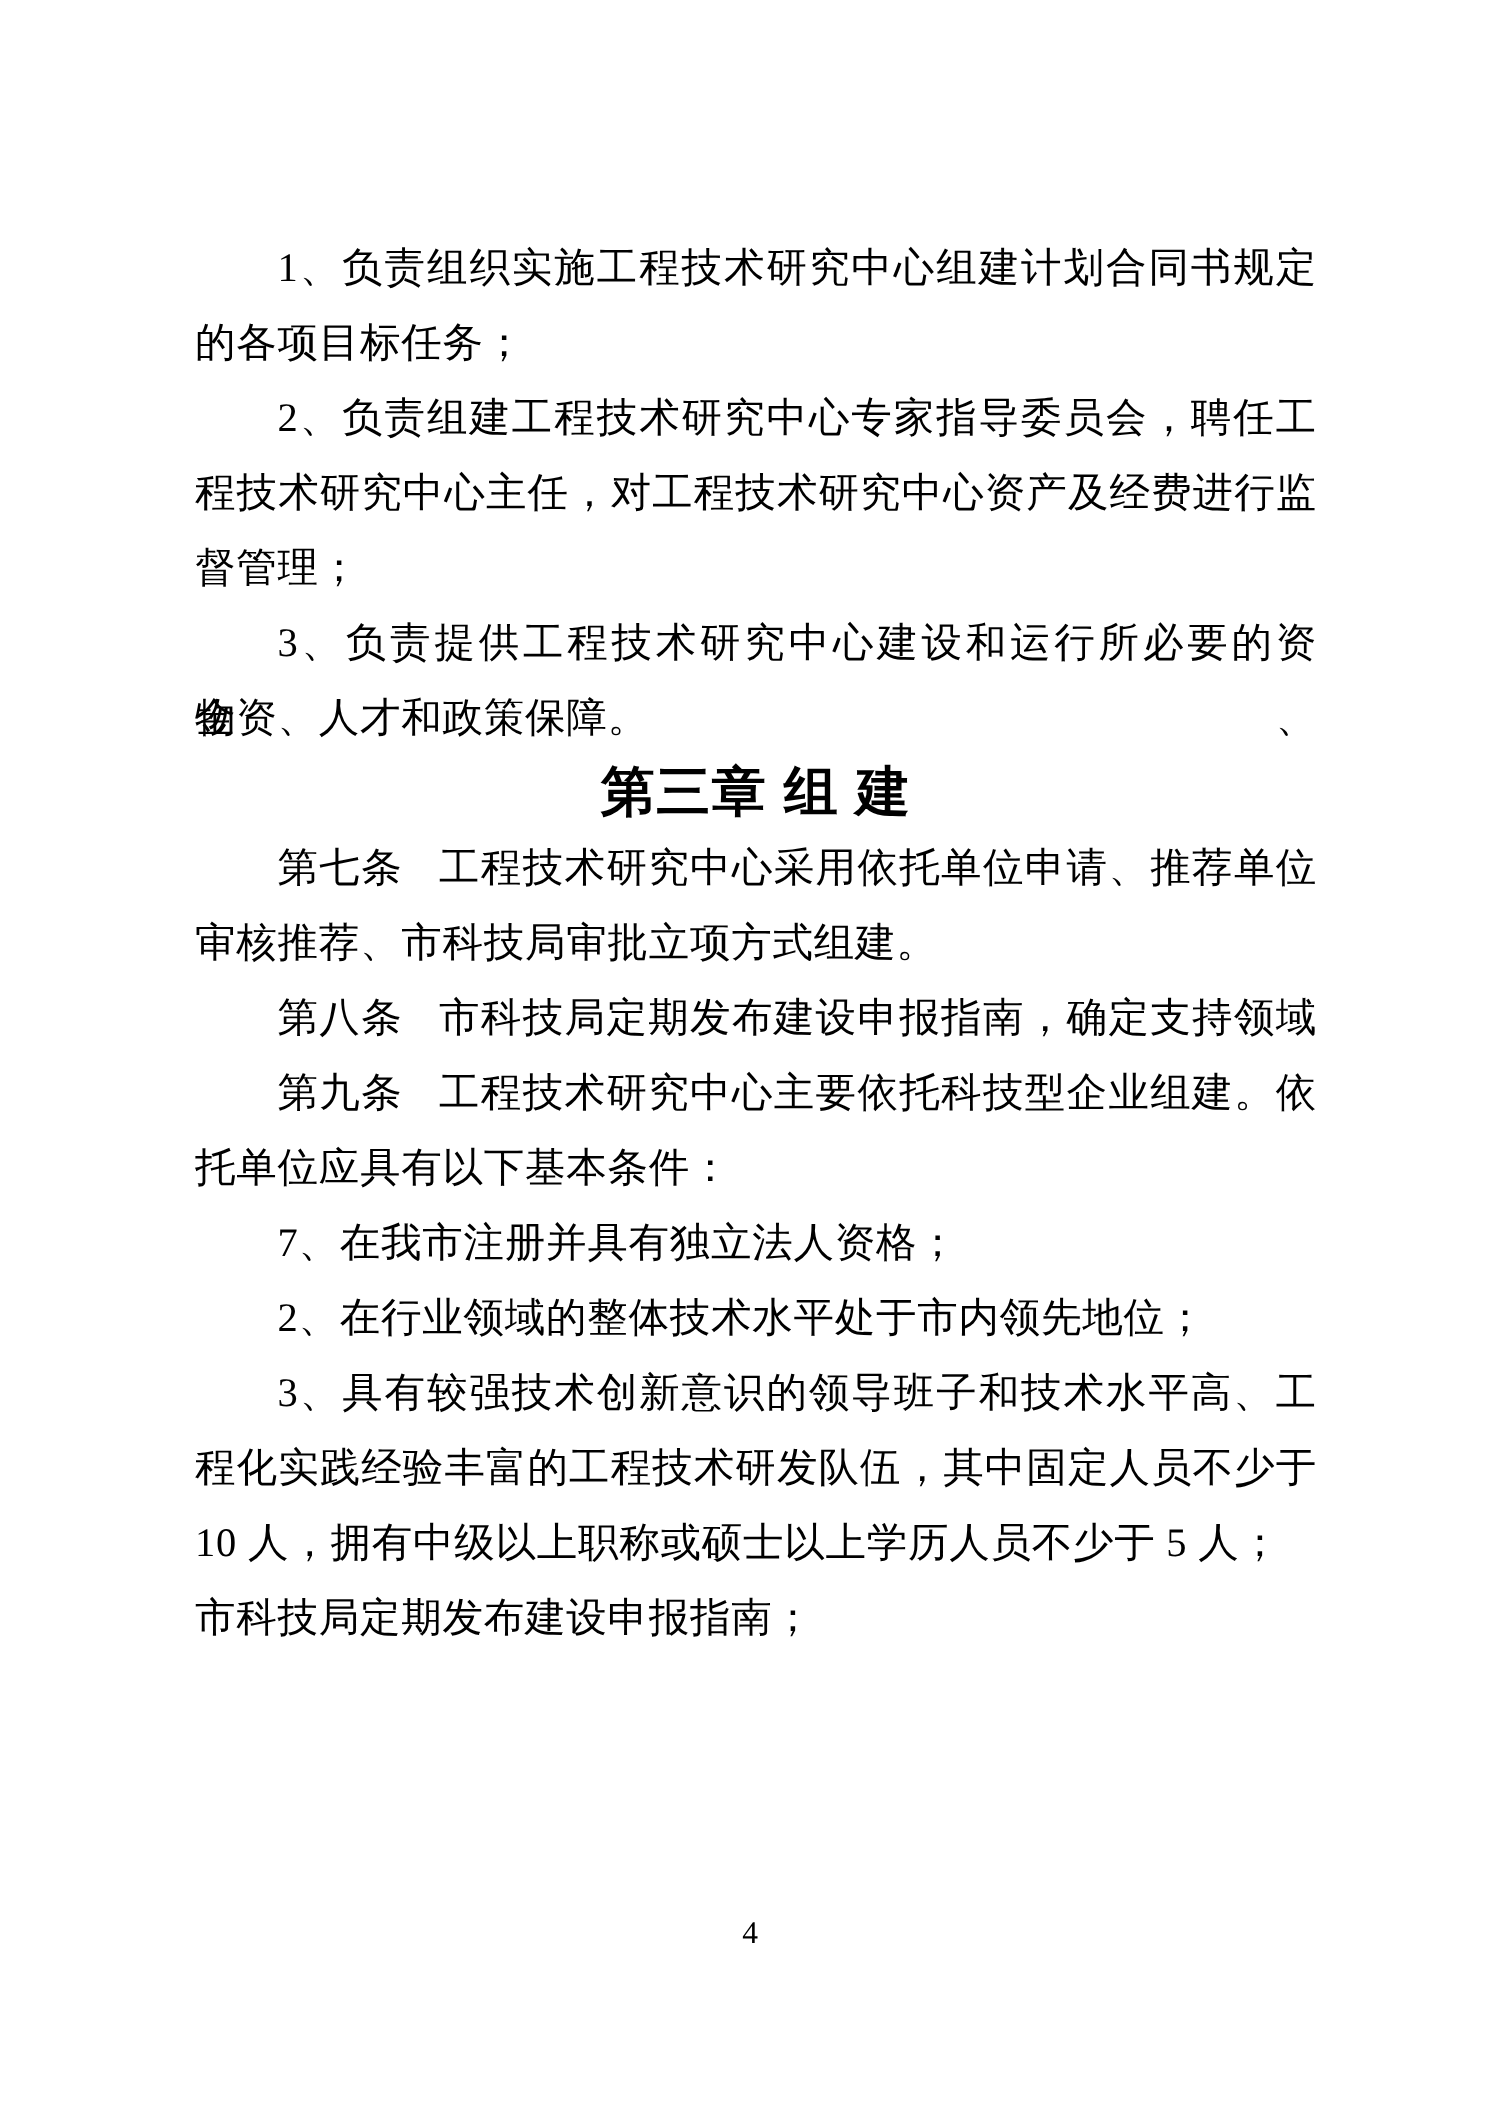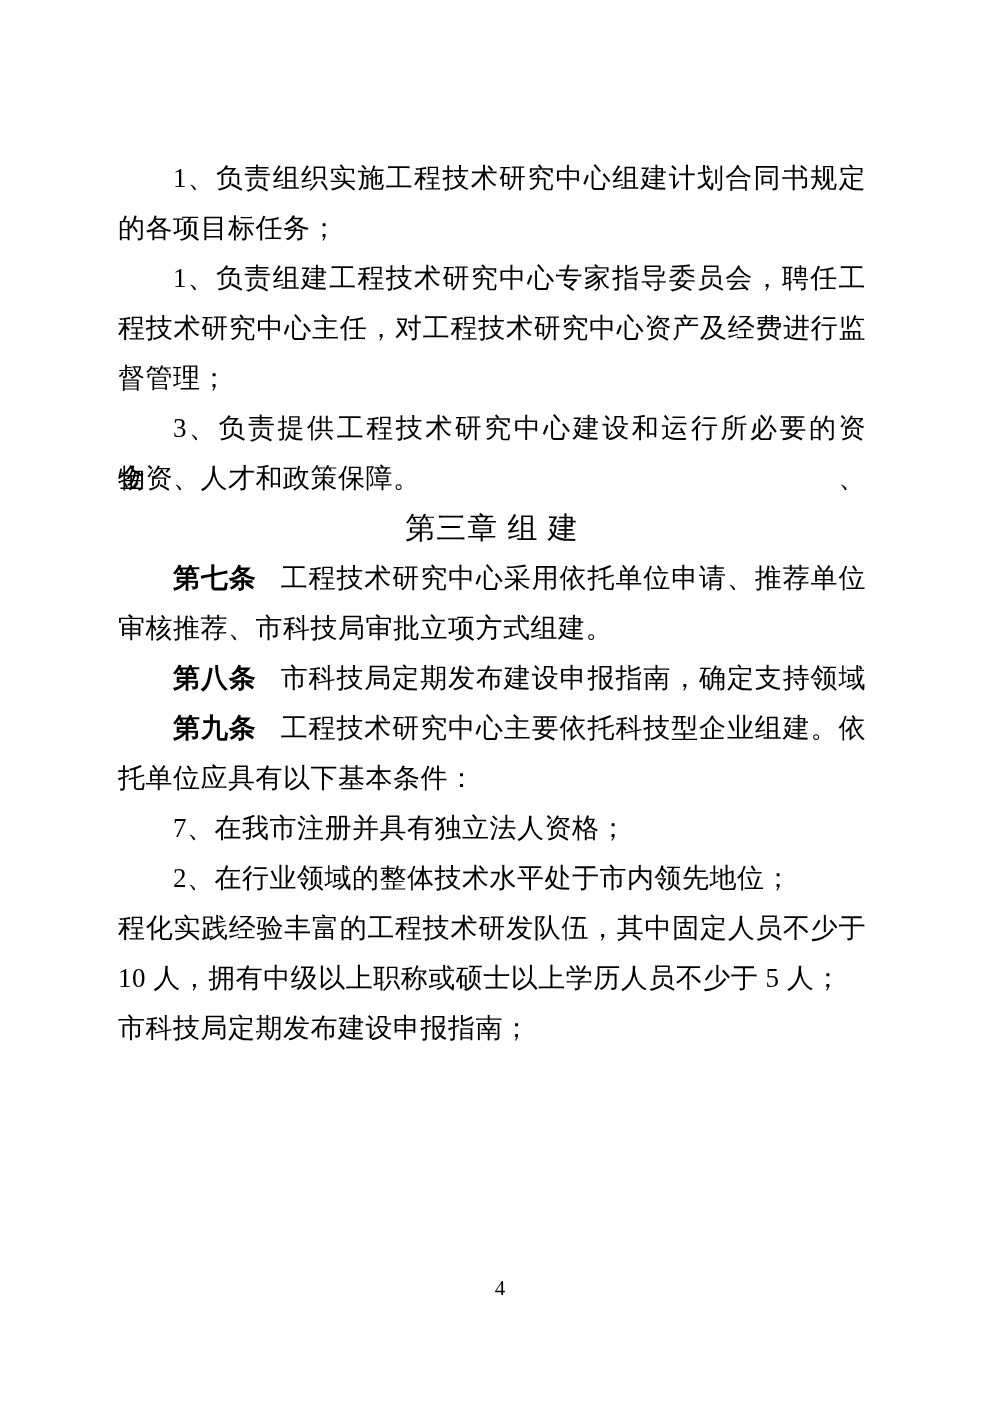--- a/index.html
+++ b/index.html
@@ -11,21 +11,21 @@
     position: relative;
     width: 1000px;
     height: 1414px;
     background: #ffffff;
     overflow: hidden;
     font-family: "Liberation Serif", "DejaVu Serif", serif;
     color: #000000;
   }
   .content {
     position: absolute;
-    left: 118px;
+    left: 130px;
     top: 153px;
     width: 748px;
   }
   .line {
     height: 50px;
     line-height: 50px;
     font-size: 27px;
     letter-spacing: 0.5px;
     white-space: nowrap;
     text-align: justify;
@@ -33,30 +33,30 @@
     color: #000000;
   }
   .line.just {
     white-space: normal;
     text-align-last: justify;
   }
   .line.ind {
     text-indent: 55px;
   }
   .line b.lead {
-    font-weight: 700;
+    font-weight: 400;
     font-family: "Liberation Sans", "DejaVu Sans", sans-serif;
     margin-right: 24px;
   }
   .line.heading {
     text-align: center;
     text-align-last: center;
-    font-weight: 400;
+    font-weight: 700;
     font-family: "Liberation Sans", "DejaVu Sans", sans-serif;
-    font-size: 30px;
+    font-size: 36px;
     letter-spacing: 1px;
     text-indent: 0;
   }
   .page-number {
     position: absolute;
     top: 1274px;
     left: 0;
     width: 100%;
     text-align: center;
     font-size: 21px;
@@ -64,31 +64,32 @@
     color: #000000;
   }
 </style>
 </head>
 <body>
 
 <div class="page">
   <div class="content" id="lines-container">
       <div class="line ind just"><span>1、负责组织实施工程技术研究中心组建计划合同书规定</span></div>
       <div class="line"><span>的各项目标任务；</span></div>
-      <div class="line ind just"><span>1、负责组建工程技术研究中心专家指导委员会，聘任工</span></div>
+      <div class="line ind just"><span>2、负责组建工程技术研究中心专家指导委员会，聘任工</span></div>
       <div class="line just"><span>程技术研究中心主任，对工程技术研究中心资产及经费进行监</span></div>
       <div class="line"><span>督管理；</span></div>
       <div class="line ind just"><span>3、负责提供工程技术研究中心建设和运行所必要的资金、</span></div>
       <div class="line"><span>物资、人才和政策保障。</span></div>
       <div class="line heading"><span>第三章 组 建</span></div>
       <div class="line ind just"><b class="lead">第七条</b><span>工程技术研究中心采用依托单位申请、推荐单位</span></div>
       <div class="line"><span>审核推荐、市科技局审批立项方式组建。</span></div>
       <div class="line ind just"><b class="lead">第八条</b><span>市科技局定期发布建设申报指南，确定支持领域</span></div>
       <div class="line ind just"><b class="lead">第九条</b><span>工程技术研究中心主要依托科技型企业组建。依</span></div>
       <div class="line"><span>托单位应具有以下基本条件：</span></div>
       <div class="line ind"><span>7、在我市注册并具有独立法人资格；</span></div>
       <div class="line ind"><span>2、在行业领域的整体技术水平处于市内领先地位；</span></div>
+      <div class="line ind just"><span>3、具有较强技术创新意识的领导班子和技术水平高、工</span></div>
       <div class="line just"><span>程化实践经验丰富的工程技术研发队伍，其中固定人员不少于</span></div>
       <div class="line"><span>10 人，拥有中级以上职称或硕士以上学历人员不少于 5 人；</span></div>
       <div class="line"><span>市科技局定期发布建设申报指南；</span></div>
     </div>
   <div class="page-number">4</div>
 </div>
 
 </body></html>

